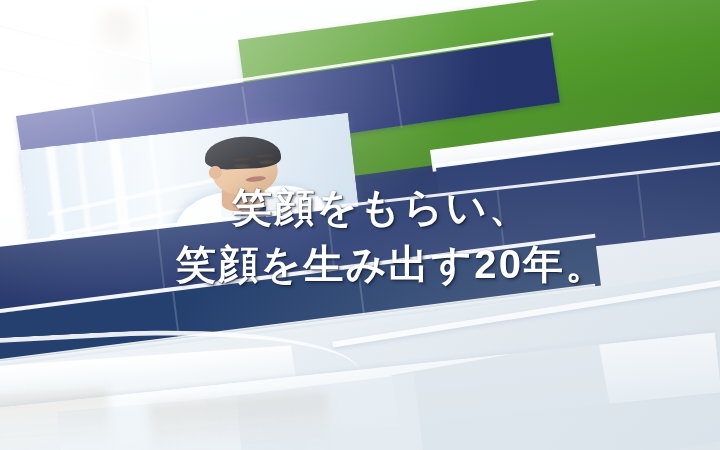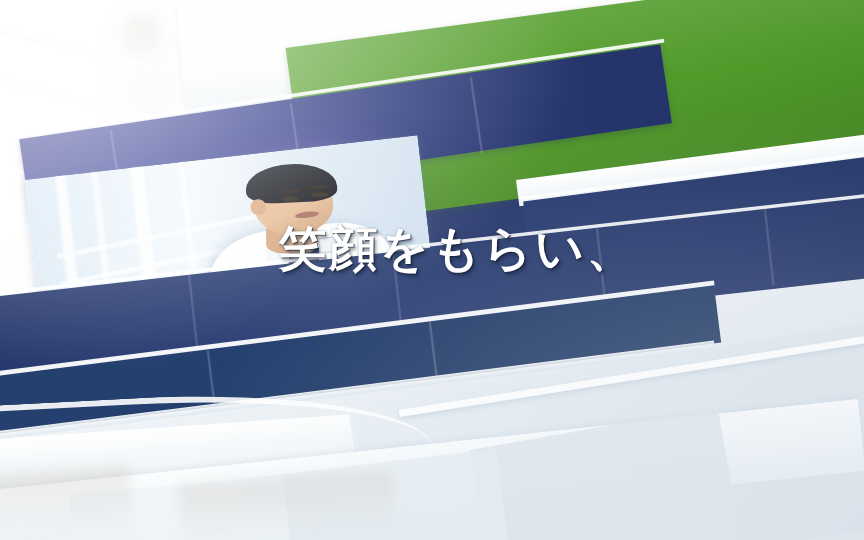--- a/index.html
+++ b/index.html
@@ -524,15 +524,16 @@
   <div class="layer" id="bot-panel-b"></div>
   <div class="layer" id="bot-panel-c"></div>
   <div class="layer" id="bot-reflect"></div>
   <div class="layer" id="bot-reflect2"></div>
   <div class="layer" id="bot-curve"></div>
 
   <div class="layer" id="haze"></div>
 
   <div id="headline">
     <div class="hl-line" id="hl-line-1">笑顔をもらい、</div>
+    <div class="hl-line" id="hl-line-2">笑顔を生み出す20年。</div>
   </div>
 
 </div>
 
 </body></html>

